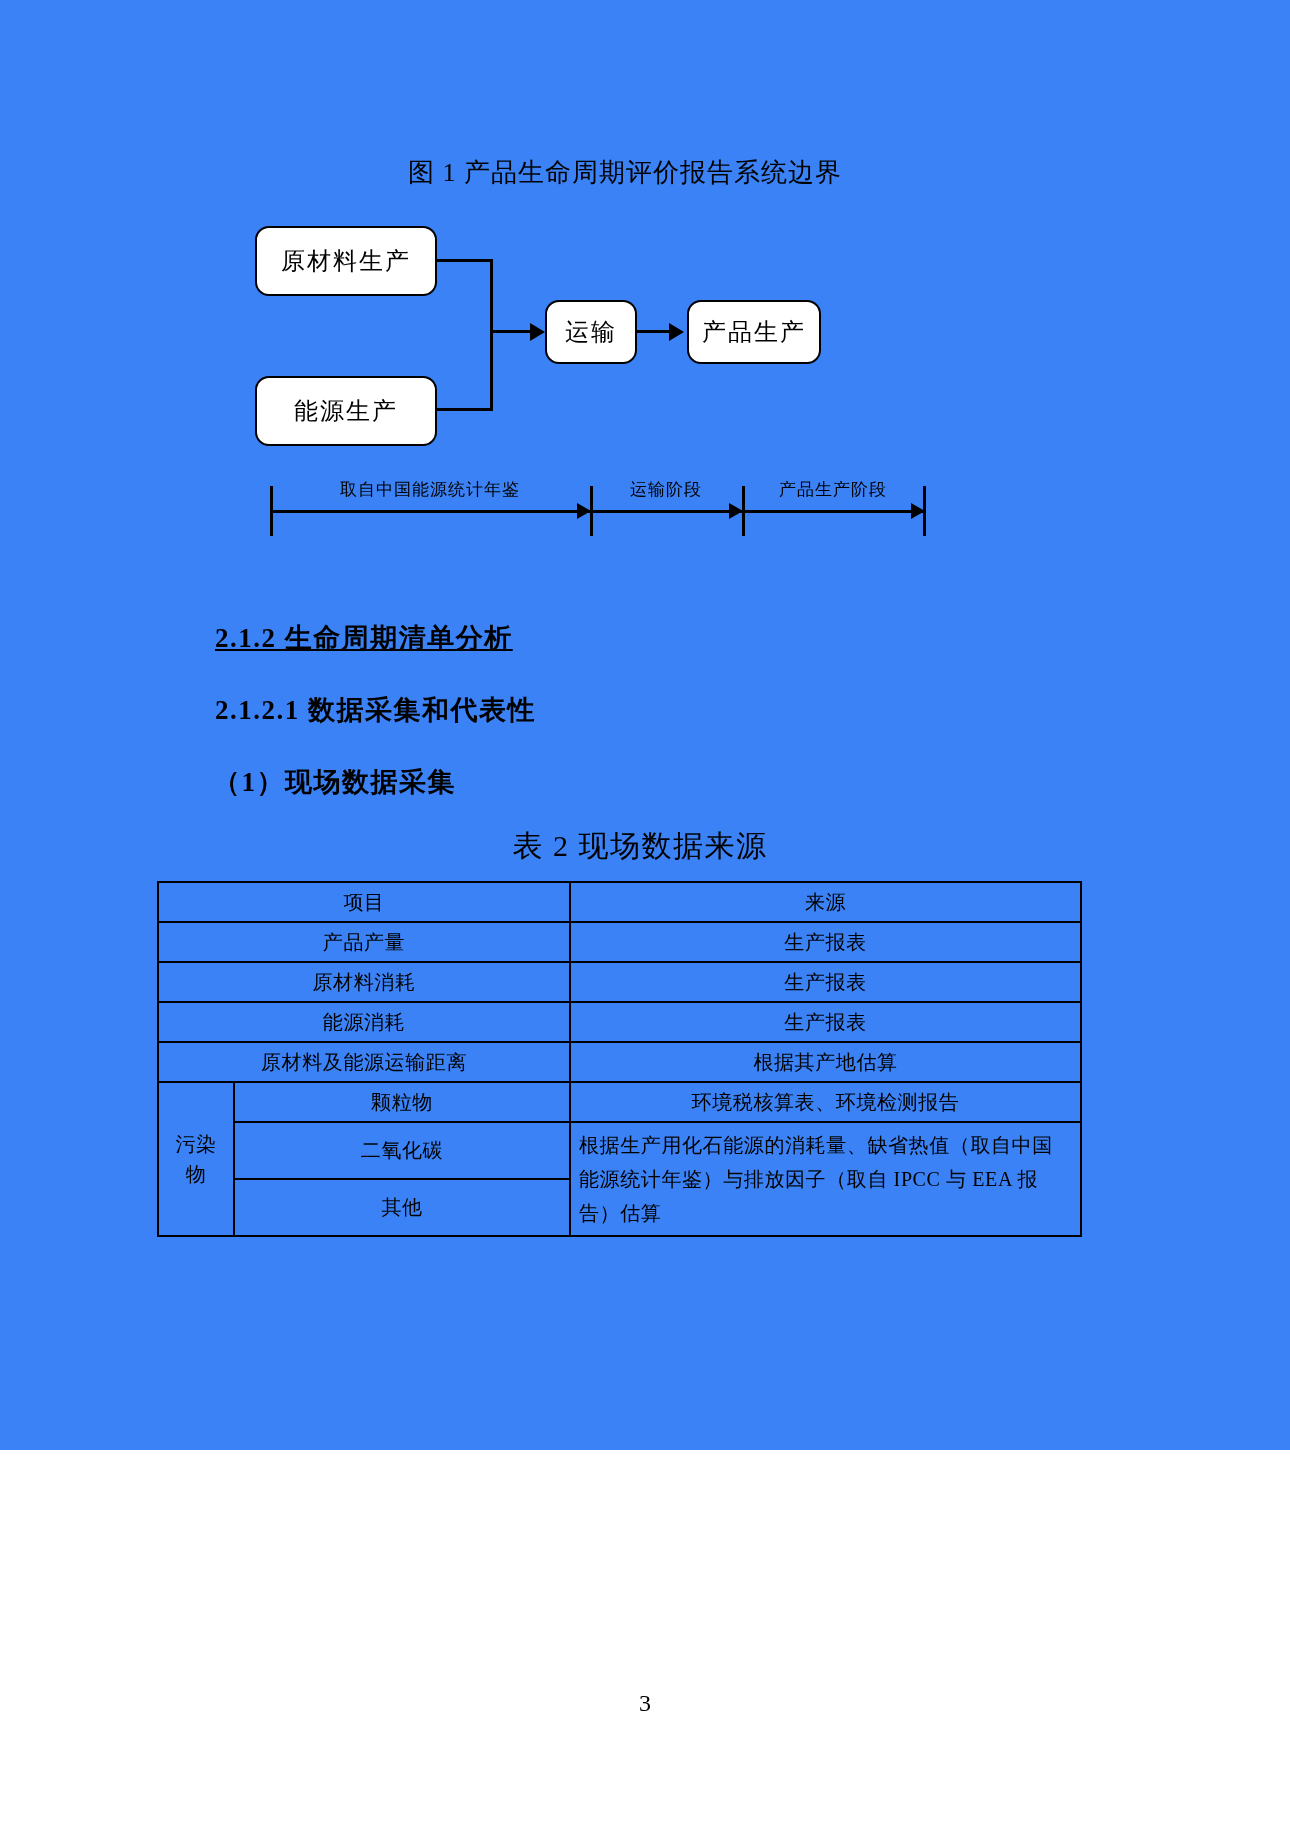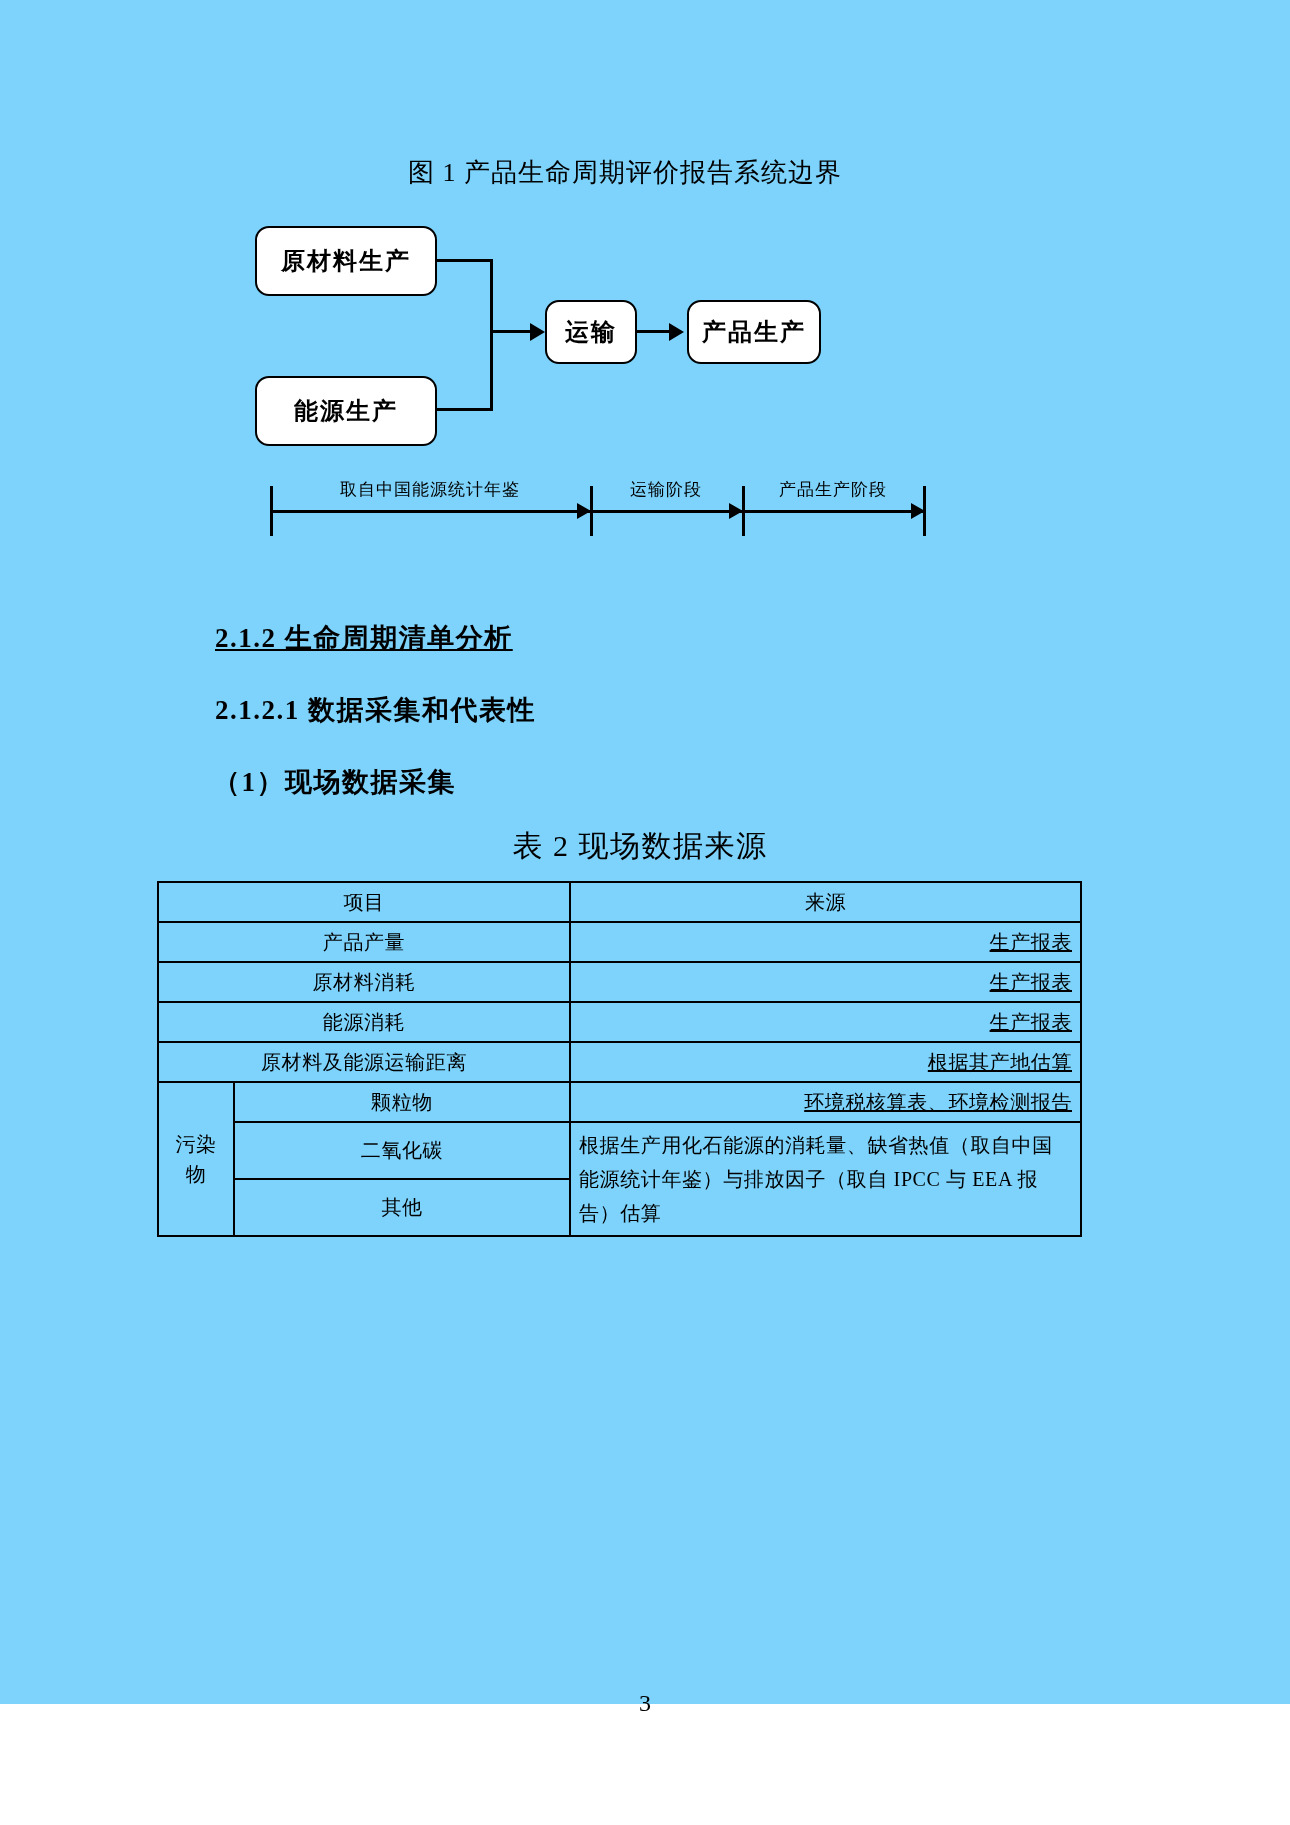--- a/index.html
+++ b/index.html
@@ -13,22 +13,22 @@
     position: relative;
     font-family: "Liberation Serif", "DejaVu Serif", serif;
     color: #000000;
     overflow: hidden;
   }
 
   .page {
     position: absolute;
     top: 0; left: 0;
     width: 1290px;
-    height: 1704px;
-    background: #7dd3fc;
+    height: 1450px;
+    background: #3b82f6;
   }
 
   .content {
     position: absolute;
     left: 155px;
     top: 0;
     width: 980px;
   }
 
   
@@ -53,21 +53,20 @@
     position: absolute;
     border: 2.5px solid #000;
     border-radius: 14px;
     background: #fff;
     display: flex;
     align-items: center;
     justify-content: center;
     font-size: 24px;
     letter-spacing: 2px;
     box-sizing: border-box;
-    font-weight: bold;
   }
   #node-raw      { left: 0px;   top: 14px;  width: 182px; height: 70px; }
   #node-energy   { left: 0px;   top: 164px; width: 182px; height: 70px; }
   #node-transport{ left: 290px; top: 88px;  width: 92px;  height: 64px; }
   #node-product  { left: 432px; top: 88px;  width: 134px; height: 64px; }
 
   .ln { position: absolute; background: #000; }
   
   #l1 { left: 182px; top: 47px;  width: 56px; height: 3px; }
   
@@ -182,21 +181,21 @@
   }
   table.data td, table.data th {
     border: 2px solid #000;
     font-size: 20px;
     font-weight: normal;
     padding: 5px 8px;
     letter-spacing: 0.6px;
     height: 28px;
   }
   td.c, th.c { text-align: center; }
-  td.l { text-align: right; padding-left: 14px; text-decoration: underline; }
+  td.l { text-align: center; padding-left: 14px; }
   td.vmid { vertical-align: middle; }
   .col-pollut { width: 76px; }
   .col-item   { width: 336px; }
   .col-src    { width: auto; }
   td.pollut-label {
     text-align: center;
     line-height: 30px;
     letter-spacing: 1px;
   }
   td.merged-src {

